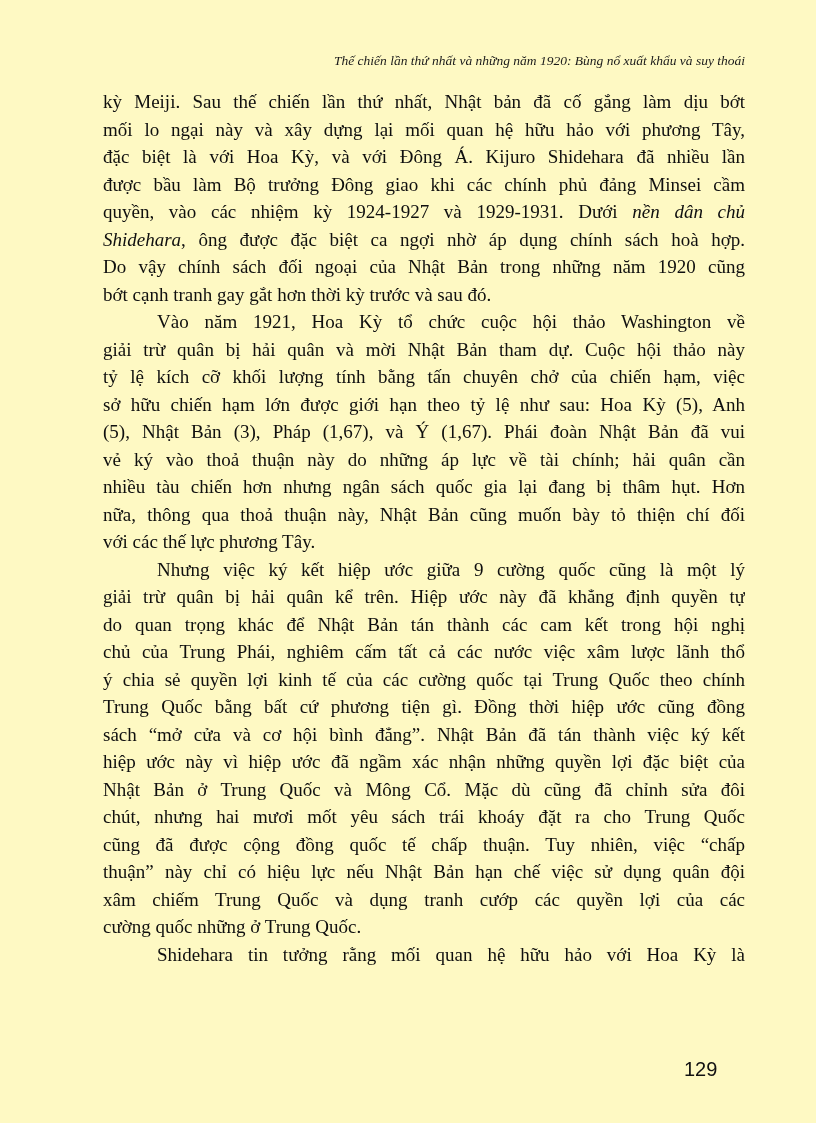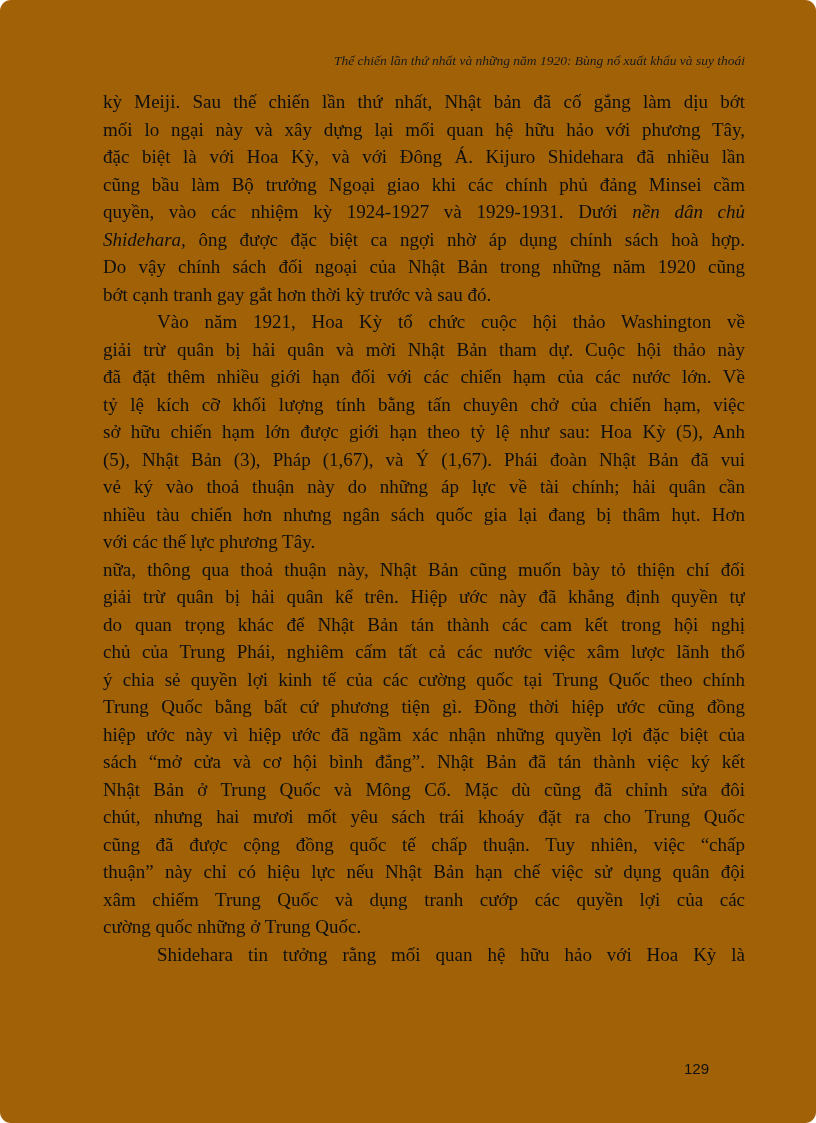--- a/index.html
+++ b/index.html
@@ -5,25 +5,24 @@
 <style>
   html, body {
     margin: 0;
     padding: 0;
     background: #ffffff;
   }
   .page {
     position: relative;
     width: 816px;
     height: 1123px;
-    background: #a16207;
+    background: #fef9c3;
     color: #111111;
     font-family: "Liberation Serif", "DejaVu Serif", serif;
     overflow: hidden;
-    border-radius: 11px;
   }
   .running-header {
     position: absolute;
     top: 52px;
     left: 103px;
     width: 642px;
     text-align: right;
     font-style: italic;
     font-size: 13.5px;
     line-height: 18px;
@@ -61,62 +60,62 @@
     text-indent: 54px;
   }
   .italic {
     font-style: italic;
   }
   .page-number {
     position: absolute;
     top: 1057px;
     left: 684px;
     font-family: "Liberation Sans", "DejaVu Sans", sans-serif;
-    font-size: 15px;
+    font-size: 20px;
     line-height: 24px;
     color: #111111;
   }
 </style>
 </head>
 <body>
 
 <div class="page">
   <div class="running-header">Thế chiến lần thứ nhất và những năm 1920: Bùng nổ xuất khẩu và suy thoái</div>
 
   <div class="body-text">
       <div class="paragraph">
         <div class="text-line"><span class="">kỳ Meiji. Sau thế chiến lần thứ nhất, Nhật bản đã cố gắng làm dịu bớt</span></div>
         <div class="text-line"><span class="">mối lo ngại này và xây dựng lại mối quan hệ hữu hảo với phương Tây,</span></div>
         <div class="text-line"><span class="">đặc biệt là với Hoa Kỳ, và với Đông Á. Kijuro Shidehara đã nhiều lần</span></div>
-        <div class="text-line"><span class="">cũng bầu làm Bộ trưởng Ngoại giao khi các chính phủ đảng Minsei cầm</span></div>
+        <div class="text-line"><span class="">được bầu làm Bộ trưởng Đông giao khi các chính phủ đảng Minsei cầm</span></div>
         <div class="text-line"><span class="">quyền, vào các nhiệm kỳ 1924-1927 và 1929-1931. Dưới </span><span class="italic">nền dân chủ</span></div>
         <div class="text-line"><span class="italic">Shidehara</span><span class="">, ông được đặc biệt ca ngợi nhờ áp dụng chính sách hoà hợp.</span></div>
         <div class="text-line"><span class="">Do vậy chính sách đối ngoại của Nhật Bản trong những năm 1920 cũng</span></div>
         <div class="text-line last-line"><span class="">bớt cạnh tranh gay gắt hơn thời kỳ trước và sau đó.</span></div>
       </div>
       <div class="paragraph">
         <div class="text-line indented"><span class="">Vào năm 1921, Hoa Kỳ tổ chức cuộc hội thảo Washington về</span></div>
         <div class="text-line"><span class="">giải trừ quân bị hải quân và mời Nhật Bản tham dự. Cuộc hội thảo này</span></div>
-        <div class="text-line"><span class="">đã đặt thêm nhiều giới hạn đối với các chiến hạm của các nước lớn. Về</span></div>
         <div class="text-line"><span class="">tỷ lệ kích cỡ khối lượng tính bằng tấn chuyên chở của chiến hạm, việc</span></div>
         <div class="text-line"><span class="">sở hữu chiến hạm lớn được giới hạn theo tỷ lệ như sau: Hoa Kỳ (5), Anh</span></div>
         <div class="text-line"><span class="">(5), Nhật Bản (3), Pháp (1,67), và Ý (1,67). Phái đoàn Nhật Bản đã vui</span></div>
         <div class="text-line"><span class="">vẻ ký vào thoả thuận này do những áp lực về tài chính; hải quân cần</span></div>
         <div class="text-line"><span class="">nhiều tàu chiến hơn nhưng ngân sách quốc gia lại đang bị thâm hụt. Hơn</span></div>
+        <div class="text-line"><span class="">nữa, thông qua thoả thuận này, Nhật Bản cũng muốn bày tỏ thiện chí đối</span></div>
         <div class="text-line last-line"><span class="">với các thế lực phương Tây.</span></div>
-        <div class="text-line"><span class="">nữa, thông qua thoả thuận này, Nhật Bản cũng muốn bày tỏ thiện chí đối</span></div>
       </div>
       <div class="paragraph">
+        <div class="text-line indented"><span class="">Nhưng việc ký kết hiệp ước giữa 9 cường quốc cũng là một lý</span></div>
         <div class="text-line"><span class="">giải trừ quân bị hải quân kể trên. Hiệp ước này đã khẳng định quyền tự</span></div>
         <div class="text-line"><span class="">do quan trọng khác để Nhật Bản tán thành các cam kết trong hội nghị</span></div>
         <div class="text-line"><span class="">chủ của Trung Phái, nghiêm cấm tất cả các nước việc xâm lược lãnh thổ</span></div>
         <div class="text-line"><span class="">ý chia sẻ quyền lợi kinh tế của các cường quốc tại Trung Quốc theo chính</span></div>
         <div class="text-line"><span class="">Trung Quốc bằng bất cứ phương tiện gì. Đồng thời hiệp ước cũng đồng</span></div>
+        <div class="text-line"><span class="">sách “mở cửa và cơ hội bình đẳng”. Nhật Bản đã tán thành việc ký kết</span></div>
         <div class="text-line"><span class="">hiệp ước này vì hiệp ước đã ngầm xác nhận những quyền lợi đặc biệt của</span></div>
-        <div class="text-line"><span class="">sách “mở cửa và cơ hội bình đẳng”. Nhật Bản đã tán thành việc ký kết</span></div>
         <div class="text-line"><span class="">Nhật Bản ở Trung Quốc và Mông Cổ. Mặc dù cũng đã chỉnh sửa đôi</span></div>
         <div class="text-line"><span class="">chút, nhưng hai mươi mốt yêu sách trái khoáy đặt ra cho Trung Quốc</span></div>
         <div class="text-line"><span class="">cũng đã được cộng đồng quốc tế chấp thuận. Tuy nhiên, việc “chấp</span></div>
         <div class="text-line"><span class="">thuận” này chỉ có hiệu lực nếu Nhật Bản hạn chế việc sử dụng quân đội</span></div>
         <div class="text-line"><span class="">xâm chiếm Trung Quốc và dụng tranh cướp các quyền lợi của các</span></div>
         <div class="text-line last-line"><span class="">cường quốc những ở Trung Quốc.</span></div>
       </div>
       <div class="paragraph">
         <div class="text-line indented"><span class="">Shidehara tin tưởng rằng mối quan hệ hữu hảo với Hoa Kỳ là</span></div>
       </div>

